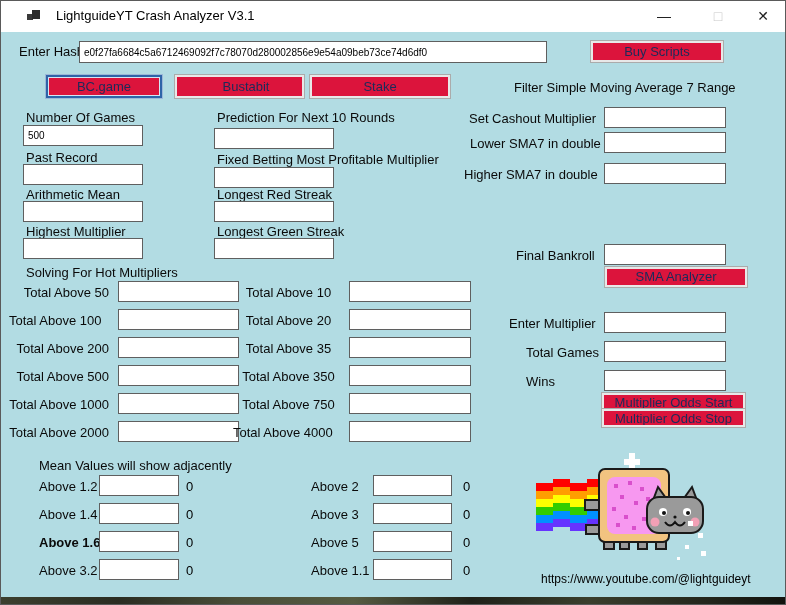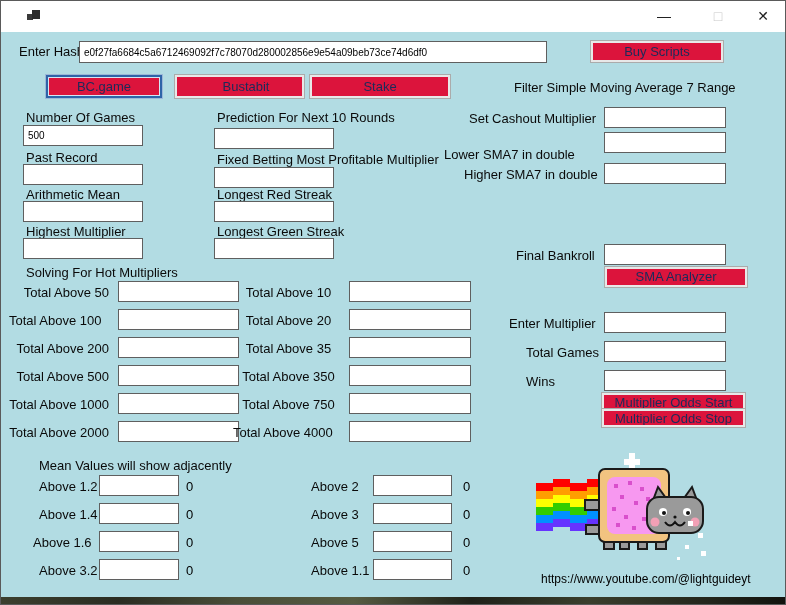--- a/index.html
+++ b/index.html
@@ -37,20 +37,21 @@
 </head>
 <body>
 
 <div class="window">
 
   <div class="titlebar">
     <span class="appicon">
         <span class="p1"></span>
         <span class="p2"></span>
       </span>
+    <span class="title">LightguideYT Crash Analyzer V3.1</span>
     <span class="winbtn" style="left:641px;">—</span>
     <span class="winbtn max" style="left:695px;">□</span>
     <span class="winbtn" style="left:740px;">✕</span>
   </div>
 
   <span class="lbl" style="left:18px;top:43px;">Enter Hash</span>
   <input class="tb" style="left: 78px; top: 40px; width: 468px; height: 22px;" value="e0f27fa6684c5a6712469092f7c78070d280002856e9e54a09beb73ce74d6df0">
   <div class="rbtn focused" style="left:45px;top:74px;width:112px;height:19px;line-height:19px;">BC.game</div>
 
   <div class="rbtn" style="left:590px;top:40px;width:128px;height:17px;line-height:17px;">Buy Scripts</div>
@@ -71,21 +72,21 @@
   <input class="tb" style="left: 213px; top: 127px; width: 120px; height: 21px;" value="">
   <span class="lbl" style="left:216px;top:151px;">Fixed Betting Most Profitable Multiplier</span>
   <input class="tb" style="left: 213px; top: 166px; width: 120px; height: 21px;" value="">
   <span class="lbl" style="left:216px;top:186px;">Longest Red Streak</span>
   <input class="tb" style="left: 213px; top: 200px; width: 120px; height: 21px;" value="">
   <span class="lbl" style="left:216px;top:223px;">Longest Green Streak</span>
   <input class="tb" style="left: 213px; top: 237px; width: 120px; height: 21px;" value="">
 
   <span class="lbl" style="left:468px;top:110px;">Set Cashout Multiplier</span>
   <input class="tb" style="left: 603px; top: 106px; width: 122px; height: 21px;" value="">
-  <span class="lbl" style="left:443px;top:135px;margin-top:11px;">Lower SMA7 in double</span>
+  <span class="lbl" style="left:469px;top:135px;">Lower SMA7 in double</span>
   <input class="tb" style="left: 603px; top: 131px; width: 122px; height: 21px;" value="">
   <span class="lbl" style="left:463px;top:166px;">Higher SMA7 in double</span>
   <input class="tb" style="left: 603px; top: 162px; width: 122px; height: 21px;" value="">
   <span class="lbl" style="left:515px;top:247px;">Final Bankroll</span>
   <input class="tb" style="left: 603px; top: 243px; width: 122px; height: 21px;" value="">
   <div class="rbtn" style="left:604px;top:266px;width:138px;height:16px;line-height:16px;">SMA Analyzer</div>
 
   <span class="lbl" style="left:25px;top:264px;">Solving For Hot Multipliers</span>
 
   <span class="lbl" style="left:8px;top:284px;width:100px;text-align:right;">Total Above 50</span>
@@ -124,21 +125,21 @@
   <div class="rbtn" style="left:601px;top:408px;width:139px;height:14px;line-height:15px;">Multiplier Odds Stop</div>
 
   <span class="lbl" style="left:38px;top:457px;">Mean Values will show adjacently</span>
 
   <span class="lbl" style="left:38px;top:478px;">Above 1.2</span>
   <input class="tb" style="left: 98px; top: 474px; width: 80px; height: 21px;" value="">
   <span class="result" style="left:185px;top:478px;">0</span>
   <span class="lbl" style="left:38px;top:506px;">Above 1.4</span>
   <input class="tb" style="left: 98px; top: 502px; width: 80px; height: 21px;" value="">
   <span class="result" style="left:185px;top:506px;">0</span>
-  <span class="lbl" style="left:32px;top:534px;">Above 1.6</span>
+  <span class="lbl" style="left:38px;top:534px;font-weight:bold;">Above 1.6</span>
   <input class="tb" style="left: 98px; top: 530px; width: 80px; height: 21px;" value="">
   <span class="result" style="left:185px;top:534px;">0</span>
   <span class="lbl" style="left:38px;top:562px;">Above 3.2</span>
   <input class="tb" style="left: 98px; top: 558px; width: 80px; height: 21px;" value="">
   <span class="result" style="left:185px;top:562px;">0</span>
 
   <span class="lbl" style="left:310px;top:478px;">Above 2</span>
   <input class="tb" style="left: 372px; top: 474px; width: 79px; height: 21px;" value="">
   <span class="result" style="left:462px;top:478px;">0</span>
   <span class="lbl" style="left:310px;top:506px;">Above 3</span>

